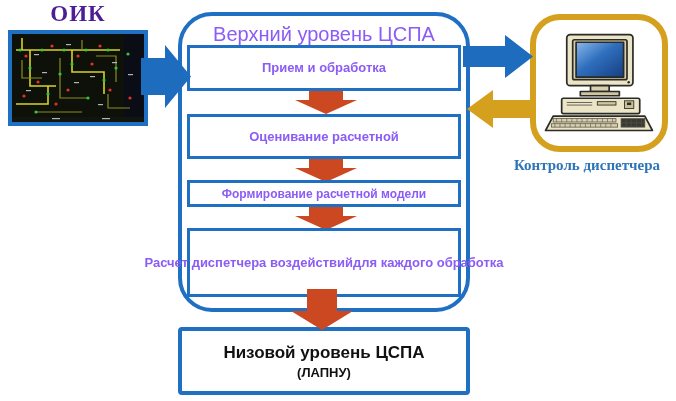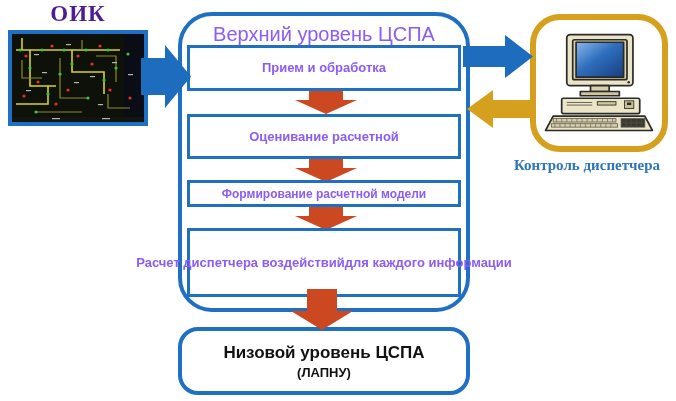--- a/index.html
+++ b/index.html
@@ -87,21 +87,21 @@
   .da-1 { top: 74px; }
   .da-2 { top: 142px; }
   .da-3 { top: 190px; }
 
   
   .lower-panel {
     position: absolute;
     left: 178px; top: 327px;
     width: 292px; height: 68px;
     border: 4px solid #1F6FC2;
-    border-radius: 20px;
+    border-radius: 4px;
     background: #ffffff;
     display: flex;
     flex-direction: column;
     align-items: center;
     justify-content: center;
     text-align: center;
     color: #111111;
     z-index: 2;
   }
   .lower-line-1 { font-size: 17px; font-weight: bold; line-height: 1.5; }
@@ -236,21 +236,21 @@
     </div>
 
     <div class="down-arrow da-3">
       <svg viewBox="0 0 62 24">
           <polygon points="14,0 48,0 48,10 62,10 31,24 0,10 14,10" fill="#CC4820"></polygon>
         </svg>
     </div>
 
     <div class="flow-box box-4">
       <span>Расчет диспетчера воздействий</span>
-      <span>для каждого информации</span>
+      <span>для каждого обработка</span>
     </div>
   </div>
 
   <div class="arrow arrow-to-lower">
     <svg viewBox="0 0 62 41">
         <polygon points="16,0 46,0 46,22 62,22 31,41 0,22 16,22" fill="#CC4820"></polygon>
       </svg>
   </div>
 
   <div class="lower-panel">

